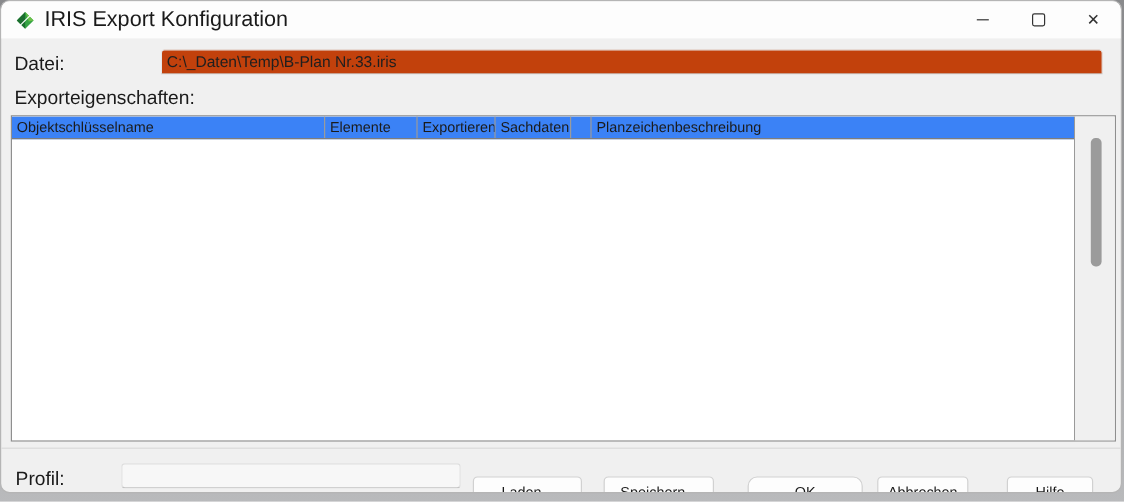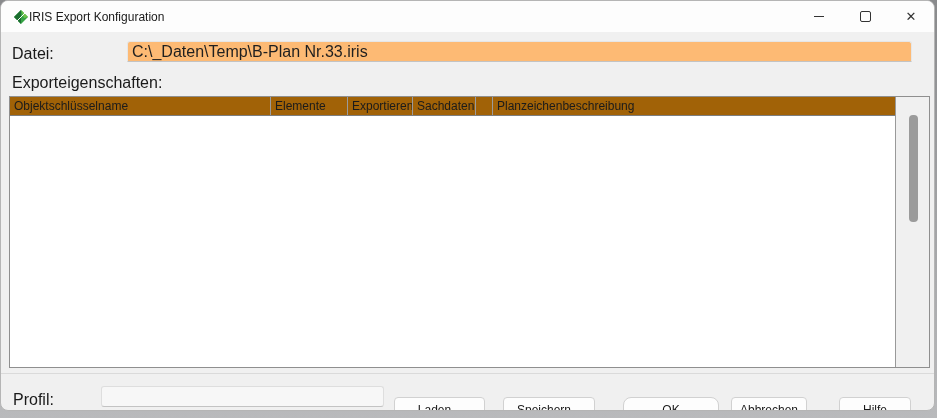--- a/index.html
+++ b/index.html
@@ -13,47 +13,47 @@
     position:absolute;left:0;top:0;width:935px;height:411px;
     background:#f0f0f0;border:1px solid #b5b5b5;border-radius:8px;
     overflow:hidden;box-sizing:border-box;
   }
   
   .titlebar{
     position:absolute;left:0;top:0;right:0;height:31px;background:#fdfdfd;
     display:flex;align-items:center;
   }
   .app-icon{width:16px;height:16px;margin-left:12px;flex:0 0 auto;}
-  .title-text{font-size:12px;color:#1a1a1a;}
+  .title-text{margin-left:8px;font-size:18px;color:#1a1a1a;}
   .caption-group{position:absolute;right:0;top:0;height:31px;display:flex;}
   .caption-btn{width:46px;height:31px;display:flex;align-items:center;justify-content:center;}
   .glyph-min{width:10px;height:1px;background:#333;}
   .glyph-max{width:9px;height:9px;border:1px solid #333;border-radius:2px;}
   .glyph-close{font-size:13px;color:#333;line-height:1;}
   
   .lbl{position:absolute;font-size:16px;color:#1a1a1a;}
   .file-field{
-    position:absolute;left:126px;top:40px;width:785px;height:21px;box-sizing:border-box;
-    background:#fdba74;border:1px solid #e6e6e6;border-bottom:1px solid #c3c3c3;
+    position:absolute;left:133px;top:40px;width:785px;height:21px;box-sizing:border-box;
+    background:#c2410c;border:1px solid #e6e6e6;border-bottom:1px solid #c3c3c3;
     border-radius:3px 3px 0 0;
-    font-size:16px;color:#1f1f1f;display:flex;align-items:center;padding-left:4px;
+    font-size:13px;color:#1f1f1f;display:flex;align-items:center;padding-left:4px;
     white-space:nowrap;overflow:hidden;
   }
   
   .table{
     position:absolute;left:8px;top:95px;width:921px;height:272px;box-sizing:border-box;
     background:#fff;border:1px solid #8f8f8f;overflow:hidden;
   }
   .table-inner{position:absolute;left:0;top:0;right:33px;bottom:0;border-right:1px solid #999;}
   .trow{
     display:grid;grid-template-columns:261px 77px 65px 63px 17px 1fr;
     height:19px;box-sizing:border-box;border-bottom:1px solid #9b9b9b;
     background:#fff;align-items:center;
   }
-  .thead{background:#a16207;border-bottom:1px solid #7d7d7d;}
+  .thead{background:#3b82f6;border-bottom:1px solid #7d7d7d;}
   .cell{
     height:100%;box-sizing:border-box;border-right:1px solid #9b9b9b;
     font-size:12px;color:#1b1b1b;display:flex;align-items:center;
     padding:0 0 0 4px;white-space:nowrap;overflow:hidden;
   }
   .cell.last{border-right:none;}
   .cell.center{justify-content:center;padding:0;}
   .vscroll{
     position:absolute;top:0;right:0;width:33px;bottom:0;background:#f0f0f0;
   }

